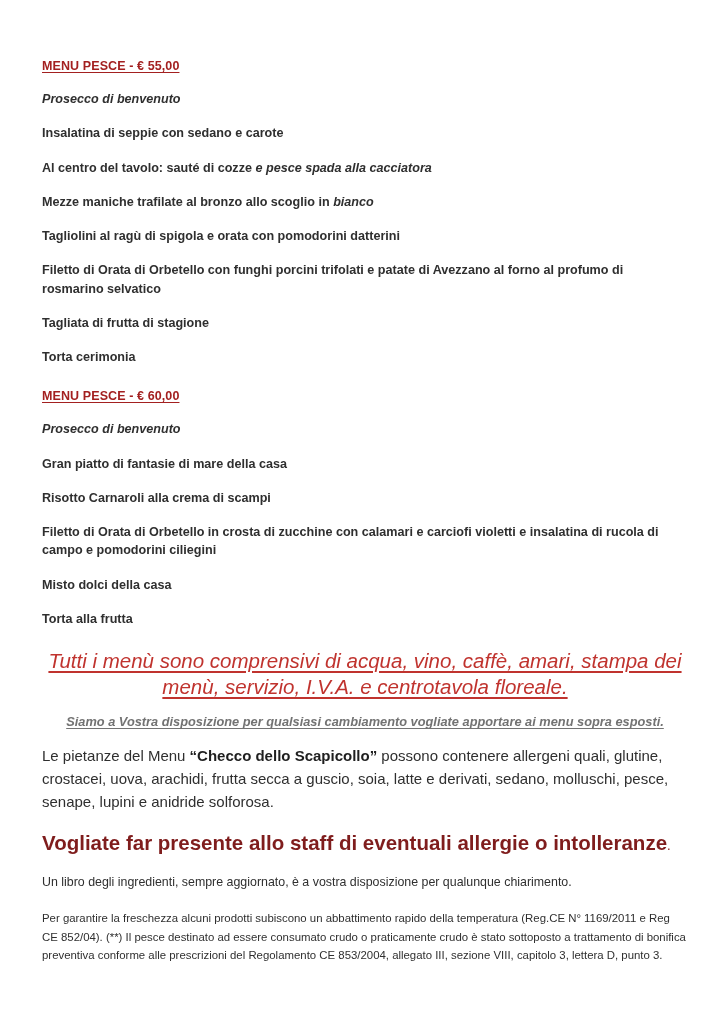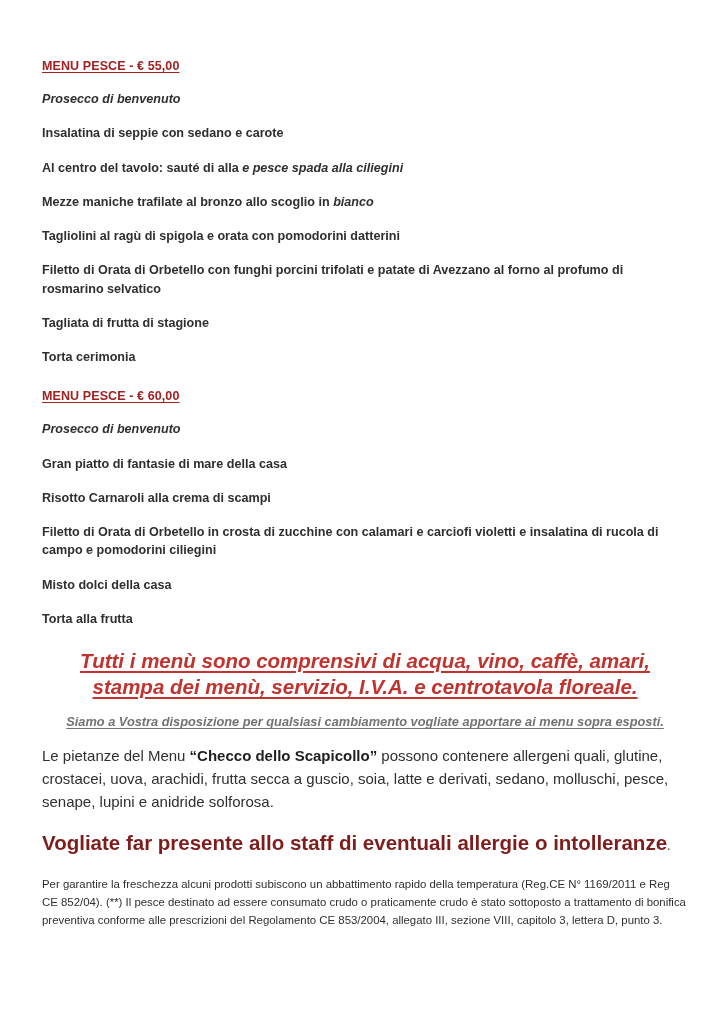--- a/index.html
+++ b/index.html
@@ -40,21 +40,21 @@
     margin: 0 0 16px 0;
     font-weight: bold;
   }
   .course.italic { font-style: italic; }
   .course .it { font-style: italic; }
   .menu-block + .menu-block { margin-top: 20px; }
 
   .red-statement {
     color: #c0332e;
     font-style: italic;
-    font-weight: bold;
+    font-weight: normal;
     font-size: 20.5px;
     line-height: 1.28;
     text-align: center;
     text-decoration: underline;
     text-underline-offset: 3px;
     margin: 20px 0 0 0;
     padding: 0 2px;
   }
   .availability-line {
     text-align: center;
@@ -99,21 +99,21 @@
 <body>
 
 <div class="page">
 
   <div class="menu-block">
     <div class="heading-wrap">
       <span class="menu-heading">MENU PESCE - € 55,00</span>
     </div>
     <p class="course italic">Prosecco di benvenuto</p>
     <p class="course">Insalatina di seppie con sedano e carote</p>
-    <p class="course"><span>Al centro del tavolo: sauté di alla </span><span class="it">e pesce spada alla ciliegini</span></p>
+    <p class="course"><span>Al centro del tavolo: sauté di cozze </span><span class="it">e pesce spada alla cacciatora</span></p>
     <p class="course"><span>Mezze maniche trafilate al bronzo allo scoglio in </span><span class="it">bianco</span></p>
     <p class="course">Tagliolini al ragù di spigola e orata con pomodorini datterini</p>
     <p class="course">Filetto di Orata di Orbetello con funghi porcini trifolati e patate di Avezzano al forno al profumo di rosmarino selvatico</p>
     <p class="course">Tagliata di frutta di stagione</p>
     <p class="course">Torta cerimonia</p>
   </div>
 
   <div class="menu-block">
     <div class="heading-wrap">
       <span class="menu-heading">MENU PESCE - € 60,00</span>
@@ -127,16 +127,17 @@
   </div>
 
   <p class="red-statement">Tutti i menù sono comprensivi di acqua, vino, caffè, amari, stampa dei menù, servizio, I.V.A. e centrotavola floreale.</p>
 
   <p class="availability-line">Siamo a Vostra disposizione per qualsiasi cambiamento vogliate apportare ai menu sopra esposti.</p>
 
   <p class="allergen-para"><span>Le pietanze del Menu </span><b>“Checco dello Scapicollo”</b><span> possono contenere allergeni quali, glutine, crostacei, uova, arachidi, frutta secca a guscio, soia, latte e derivati, sedano, molluschi, pesce, senape, lupini e anidride solforosa.</span></p>
 
   <p class="big-notice"><span>Vogliate far presente allo staff di eventuali allergie o intolleranze</span><span class="dot">.</span></p>
 
+  <p class="plain-para">Un libro degli ingredienti, sempre aggiornato, è a vostra disposizione per qualunque chiarimento.</p>
 
   <p class="reg-para">Per garantire la freschezza alcuni prodotti subiscono un abbattimento rapido della temperatura (Reg.CE N° 1169/2011 e Reg CE 852/04). (**) Il pesce destinato ad essere consumato crudo o praticamente crudo è stato sottoposto a trattamento di bonifica preventiva conforme alle prescrizioni del Regolamento CE 853/2004, allegato III, sezione VIII, capitolo 3, lettera D, punto 3.</p>
 
 </div>
 
 </body></html>

